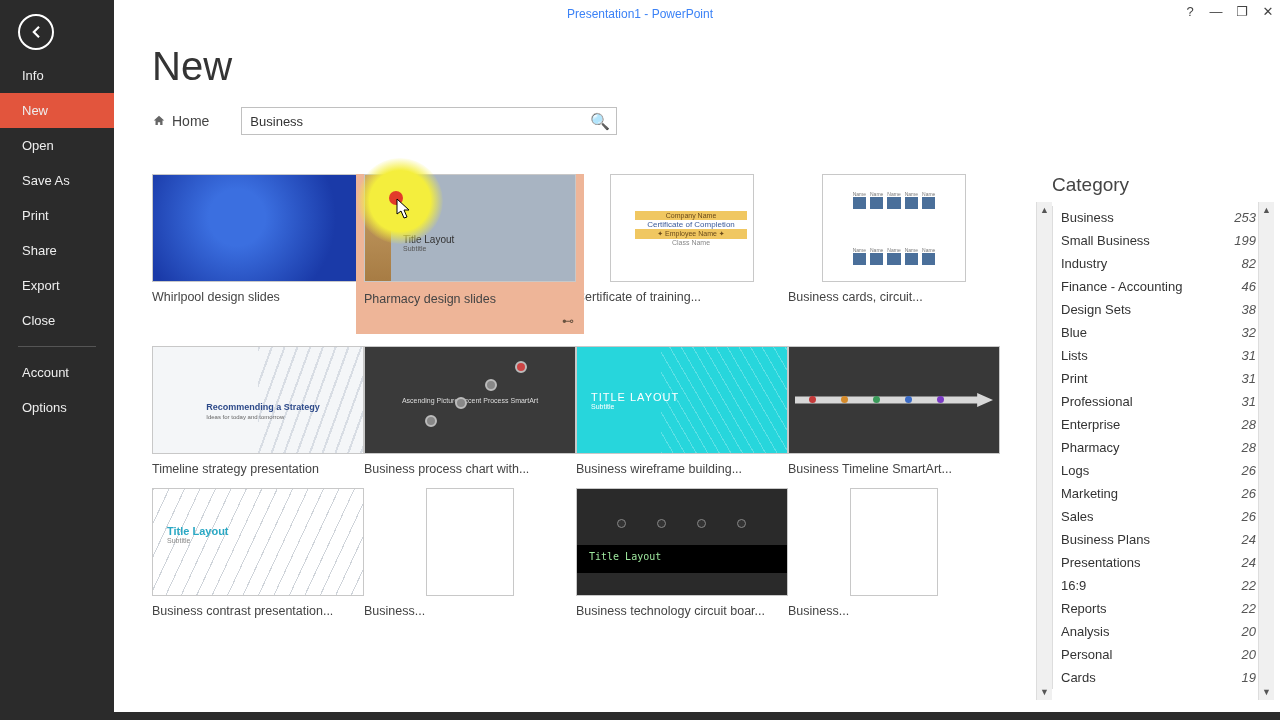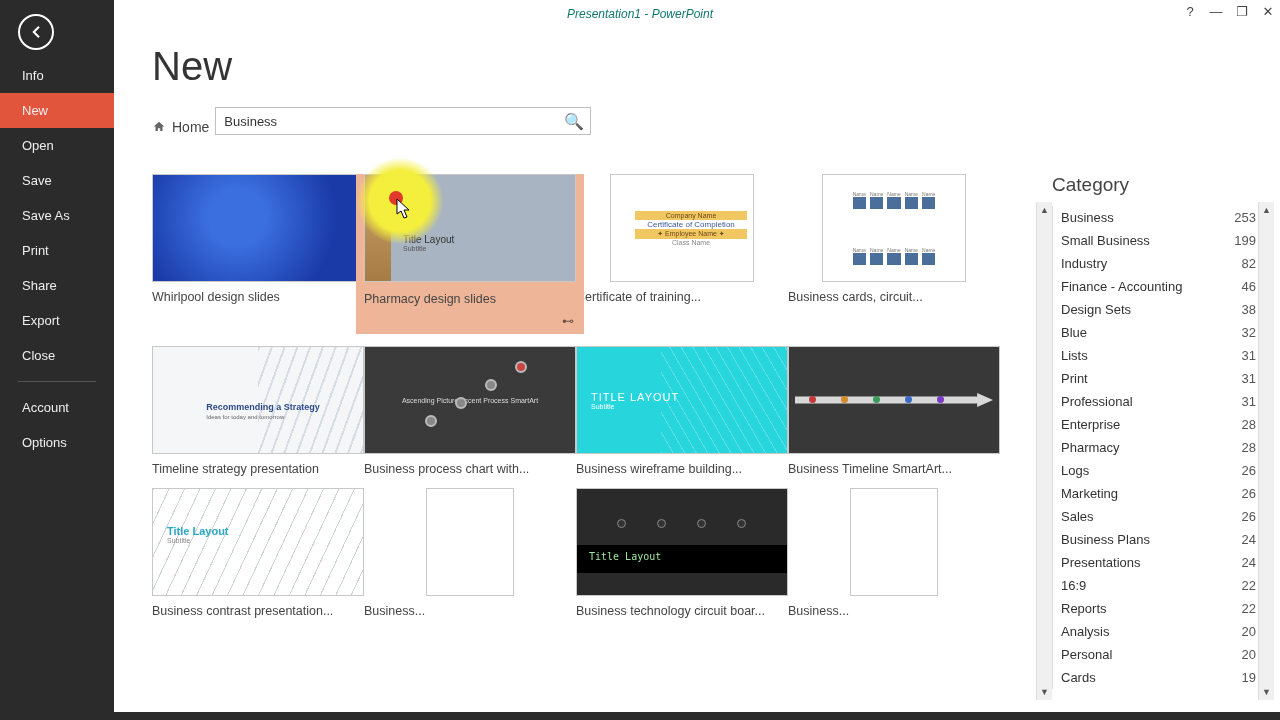--- a/index.html
+++ b/index.html
@@ -1,38 +1,38 @@
 <!DOCTYPE html>
 <html><head>
 <meta charset="utf-8">
 <style>
 * { margin: 0; padding: 0; box-sizing: border-box; font-family: "Segoe UI", Arial, sans-serif; }
 body { width: 1280px; height: 720px; background: #fff; overflow: hidden; position: relative; }
 
 
 .title-bar { height: 28px; background: #fff; display: flex; align-items: center; justify-content: center; position: relative; }
-.title-bar .title { font-size: 12px; color: #0f766e; font-style: italic; }
+.title-bar .title { font-size: 12px; color: #3b82f6; }
 .title-bar .controls { position: absolute; right: 5px; top: 4px; display: flex; gap: 12px; align-items: center; }
 .title-bar .controls span { font-size: 13px; color: #444; cursor: pointer; display: inline-flex; width: 14px; justify-content: center; }
 .title-bar .help { font-size: 13px; color: #444; }
 .signin { position: absolute; right: 4px; top: 28px; font-size: 12px; color: #333; }
 
 
 .sidebar { position: absolute; left: 0; top: 0; width: 114px; height: 720px; background: #2b2b2b; color: #fff; }
 .back-btn { width: 36px; height: 36px; border: 2px solid #fff; border-radius: 50%; margin: 14px 0 8px 18px; display: flex; align-items: center; justify-content: center; cursor: pointer; }
 .back-btn svg { width: 18px; height: 18px; fill: #fff; }
 .menu-item { padding: 10px 0 10px 22px; font-size: 13px; cursor: pointer; color: #eee; }
 .menu-item.active { background: #e2553d; }
 .menu-sep { height: 1px; background: #555; margin: 8px 18px; }
 
 
 .main { position: absolute; left: 114px; top: 28px; right: 0; bottom: 0; background: #fff; }
 .page-title { font-size: 40px; font-weight: 300; color: #343434; margin: 16px 0 18px 38px; }
 
-.nav-row { display: flex; align-items: flex-end; margin-left: 38px; gap: 6px; }
+.nav-row { display: flex; align-items: center; margin-left: 38px; gap: 32px; }
 .home-link { display: flex; align-items: center; gap: 6px; font-size: 14px; color: #444; cursor: pointer; }
 .home-link svg { width: 14px; height: 14px; fill: #666; }
 .search-box { width: 376px; height: 28px; border: 1px solid #c0c0c0; display: flex; align-items: center; padding: 0 6px 0 8px; }
 .search-box input { flex: 1; border: none; outline: none; font-size: 13px; color: #333; }
 .search-box .sicon { color: #c14d3d; font-weight: bold; }
 
 
 .gallery-wrap { position: absolute; left: 38px; top: 146px; width: 1010px; bottom: 0; overflow: hidden; }
 .gallery { display: grid; grid-template-columns: repeat(4, 212px); column-gap: 0; row-gap: 12px; }
 .tile { width: 212px; }
@@ -83,21 +83,21 @@
 .hl { position: absolute; width: 86px; height: 86px; border-radius: 50%; background: radial-gradient(circle, #f4ee3d 50%, rgba(244,238,61,0) 72%); z-index: 50; pointer-events: none; }
 .reddot { position: absolute; width: 14px; height: 14px; border-radius: 50%; background: #e23a2a; z-index: 51; }
 .cursor { position: absolute; z-index: 52; }
 .cursor svg { width: 16px; height: 22px; }
 
 
 .cat-panel { position: absolute; right: 18px; top: 146px; width: 210px; bottom: 0; font-size: 13px; }
 .cat-title { font-size: 19px; font-weight: 400; color: #444; margin-bottom: 10px; }
 .cat-list { border-left: 1px solid #ddd; padding-left: 0; max-height: 520px; overflow: hidden; }
 .cat-item { display: flex; justify-content: space-between; padding: 4px 6px 4px 8px; color: #333; cursor: pointer; }
-.cat-item .count { color: #555; }
+.cat-item .count { color: #555; font-style: italic; }
 
 
 .vscroll { position: absolute; width: 16px; background: #f0f0f0; border-left: 1px solid #ddd; }
 .vscroll .arrow { height: 16px; display: flex; align-items: center; justify-content: center; font-size: 9px; color: #555; cursor: pointer; }
 .vscroll .track { position: absolute; top: 16px; bottom: 16px; left: 0; right: 0; }
 .vscroll.gallery-sb { right: 228px; top: 174px; bottom: 20px; }
 .vscroll.cat-sb { right: 6px; top: 174px; bottom: 20px; }
 
 .bottom-strip { position: absolute; left: 0; right: 0; bottom: 0; height: 8px; background: #2b2b2b; }
 </style>
@@ -118,21 +118,20 @@
 <div class="sidebar">
   <div class="back-btn">
     <svg viewBox="0 0 24 24">
         <path d="M15 4l-8 8 8 8 2-2-6-6 6-6z"></path>
       </svg>
   </div>
   <div id="sidebar-items">
       <div class="menu-item">Info</div>
       <div class="menu-item active">New</div>
       <div class="menu-item">Open</div>
-      <div class="menu-item">Save</div>
       <div class="menu-item">Save As</div>
       <div class="menu-item">Print</div>
       <div class="menu-item">Share</div>
       <div class="menu-item">Export</div>
       <div class="menu-item">Close</div>
     </div>
   <div class="menu-sep"></div>
   <div id="sidebar-bottom">
       <div class="menu-item">Account</div>
       <div class="menu-item">Options</div>

